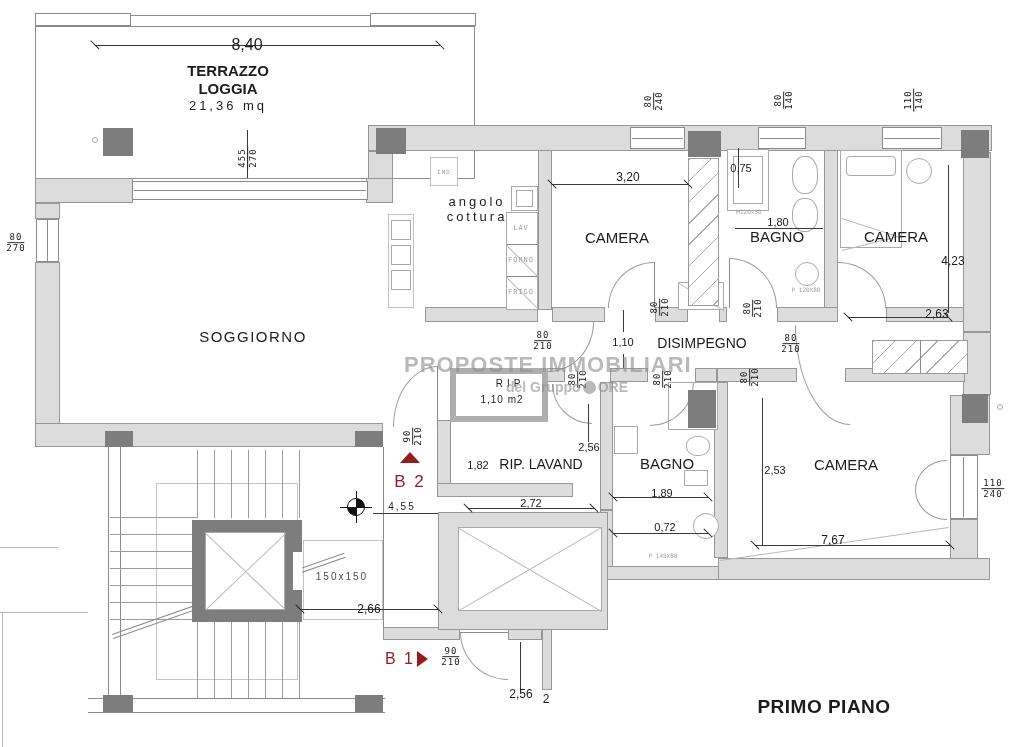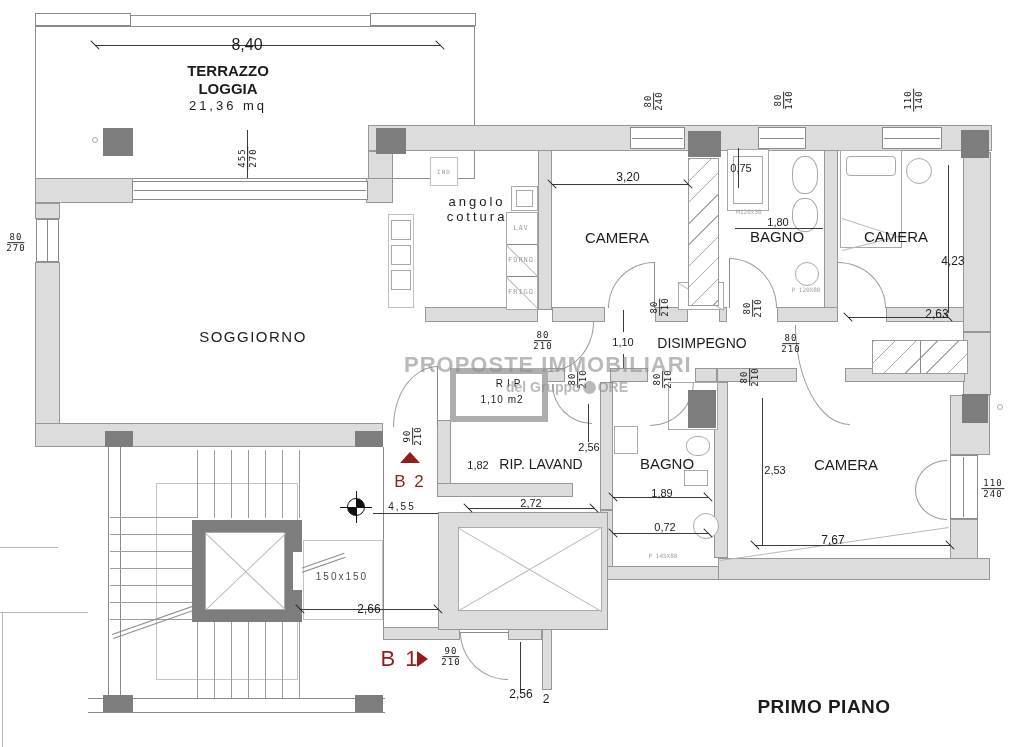--- a/index.html
+++ b/index.html
@@ -295,21 +295,21 @@
       <span class="lbl" style="left: 531px; top: 503px; font-size: 11px; transform: translate(-50%, -50%) rotate(0deg);">2,72</span>
       <span class="lbl" style="left: 667px; top: 464px; font-size: 15px; transform: translate(-50%, -50%) rotate(0deg);">BAGNO</span>
       <span class="lbl" style="left: 662px; top: 493px; font-size: 11px; transform: translate(-50%, -50%) rotate(0deg);">1,89</span>
       <span class="lbl" style="left: 665px; top: 527px; font-size: 11px; transform: translate(-50%, -50%) rotate(0deg);">0,72</span>
       <span class="lbl" style="left: 663px; top: 556px; font-size: 6px; color: rgb(160, 160, 160); font-family: &quot;DejaVu Sans Mono&quot;, monospace; transform: translate(-50%, -50%) rotate(0deg);">P 145X80</span>
       <span class="lbl" style="left: 846px; top: 465px; font-size: 15px; transform: translate(-50%, -50%) rotate(0deg);">CAMERA</span>
       <span class="lbl" style="left: 775px; top: 470px; font-size: 11px; transform: translate(-50%, -50%) rotate(0deg);">2,53</span>
       <span class="lbl" style="left: 833px; top: 540px; font-size: 12px; transform: translate(-50%, -50%) rotate(0deg);">7,67</span>
       <span class="lbl" style="left: 402px; top: 507px; font-size: 10px; letter-spacing: 2px; transform: translate(-50%, -50%) rotate(0deg);">4,55</span>
       <span class="lbl" style="left: 410px; top: 482px; font-size: 17px; letter-spacing: 2px; color: rgb(149, 28, 28); transform: translate(-50%, -50%) rotate(0deg);">B 2</span>
-      <span class="lbl" style="left: 400px; top: 659px; font-size: 22px; letter-spacing: 2px; color: rgb(149, 28, 28); transform: translate(-50%, -50%) rotate(0deg);">B 1</span>
+      <span class="lbl" style="left: 400px; top: 659px; font-size: 16px; letter-spacing: 2px; color: rgb(149, 28, 28); transform: translate(-50%, -50%) rotate(0deg);">B 1</span>
       <span class="lbl" style="left: 342px; top: 577px; font-size: 10px; letter-spacing: 2px; color: rgb(74, 74, 74); transform: translate(-50%, -50%) rotate(0deg);">150x150</span>
       <span class="lbl" style="left: 369px; top: 609px; font-size: 12px; transform: translate(-50%, -50%) rotate(0deg);">2,66</span>
       <span class="lbl" style="left: 521px; top: 694px; font-size: 12px; transform: translate(-50%, -50%) rotate(0deg);">2,56</span>
       <span class="lbl" style="left: 546px; top: 699px; font-size: 12px; transform: translate(-50%, -50%) rotate(0deg);">2</span>
       <span class="lbl" style="left: 824px; top: 707px; font-size: 19px; font-weight: bold; letter-spacing: 0.5px; transform: translate(-50%, -50%) rotate(0deg);">PRIMO PIANO</span>
       <span class="frac" style="left: 248px; top: 158px; transform: translate(-50%, -50%) rotate(-90deg);">
         <span class="ftop">455</span>
         <span>270</span>
       </span>
       <span class="frac" style="left: 16px; top: 243px; transform: translate(-50%, -50%) rotate(0deg);">

